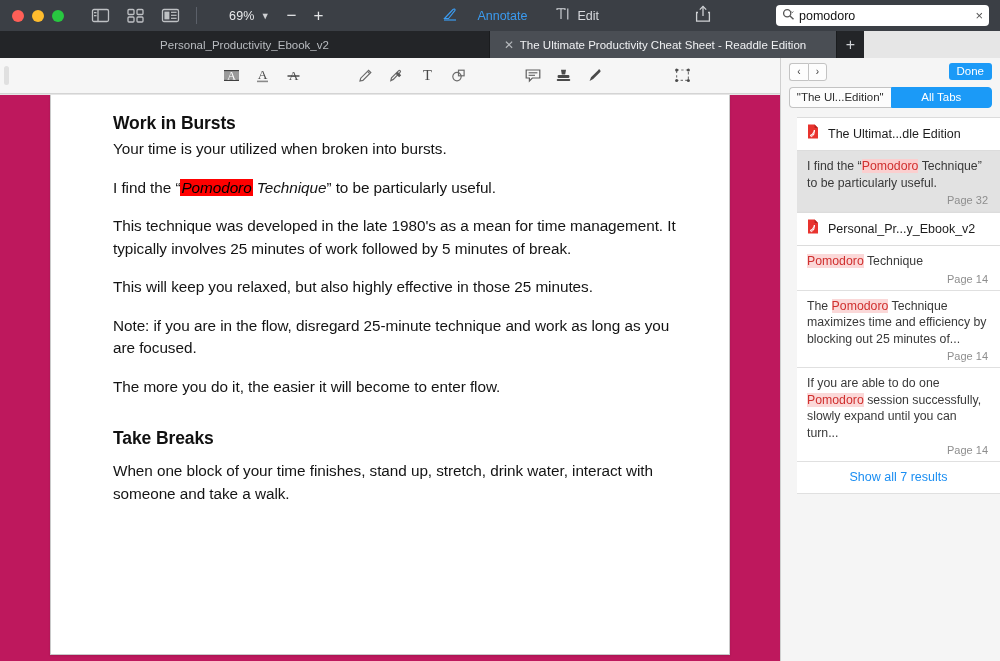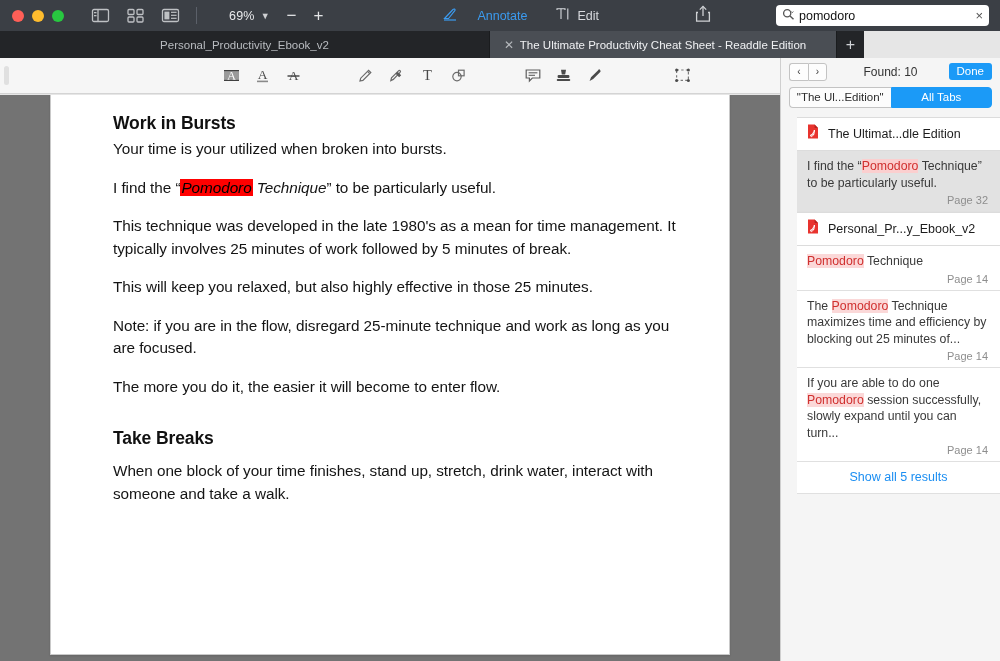--- a/index.html
+++ b/index.html
@@ -89,21 +89,21 @@
   .tgroup { display:flex; align-items:center; }
   .tool {
     width:31px; height:30px; display:flex; align-items:center; justify-content:center;
     color:#4a4a4a;
   }
   .tool svg { display:block; }
 
   
   .docarea {
     position:absolute; top:95px; left:0; width:780px; height:566px;
-    background:#737373; overflow:hidden;
+    background:#be185d; overflow:hidden;
   }
   .page {
     position:absolute; left:50px; top:0px; width:680px; height:560px;
     background:#ffffff; border:1px solid #c9c9c9; border-top:none;
     box-shadow:0 1px 2px rgba(0,0,0,.13);
   }
   .page-inner { padding:18px 38px 0 62px; }
 
   h2.doch {
     font-size:17.5px; font-weight:bold; color:#111;
@@ -412,21 +412,20 @@
   </div>
 </div>
 
 <div class="results">
 
   <div class="res-head">
     <div class="navseg">
       <div>‹</div>
       <div>›</div>
     </div>
-    <div class="foundtxt">Found: 10</div>
     <div class="donebtn">Done</div>
   </div>
 
   <div class="segrow">
     <div class="seg-left">"The Ul...Edition"</div>
     <div class="seg-right">All Tabs</div>
   </div>
 
   <div class="reslist">
 
@@ -465,16 +464,16 @@
     <div class="res-item">
       <div class="res-snip"><span>The </span><span class="mark">Pomodoro</span><span> Technique maximizes time and efficiency by blocking out 25 minutes of...</span></div>
       <div class="res-page">Page 14</div>
     </div>
 
     <div class="res-item">
       <div class="res-snip"><span>If you are able to do one </span><span class="mark">Pomodoro</span><span> session successfully, slowly expand until you can turn...</span></div>
       <div class="res-page">Page 14</div>
     </div>
 
-    <div class="showall">Show all 5 results</div>
+    <div class="showall">Show all 7 results</div>
 
   </div>
 </div>
 
 </body></html>

